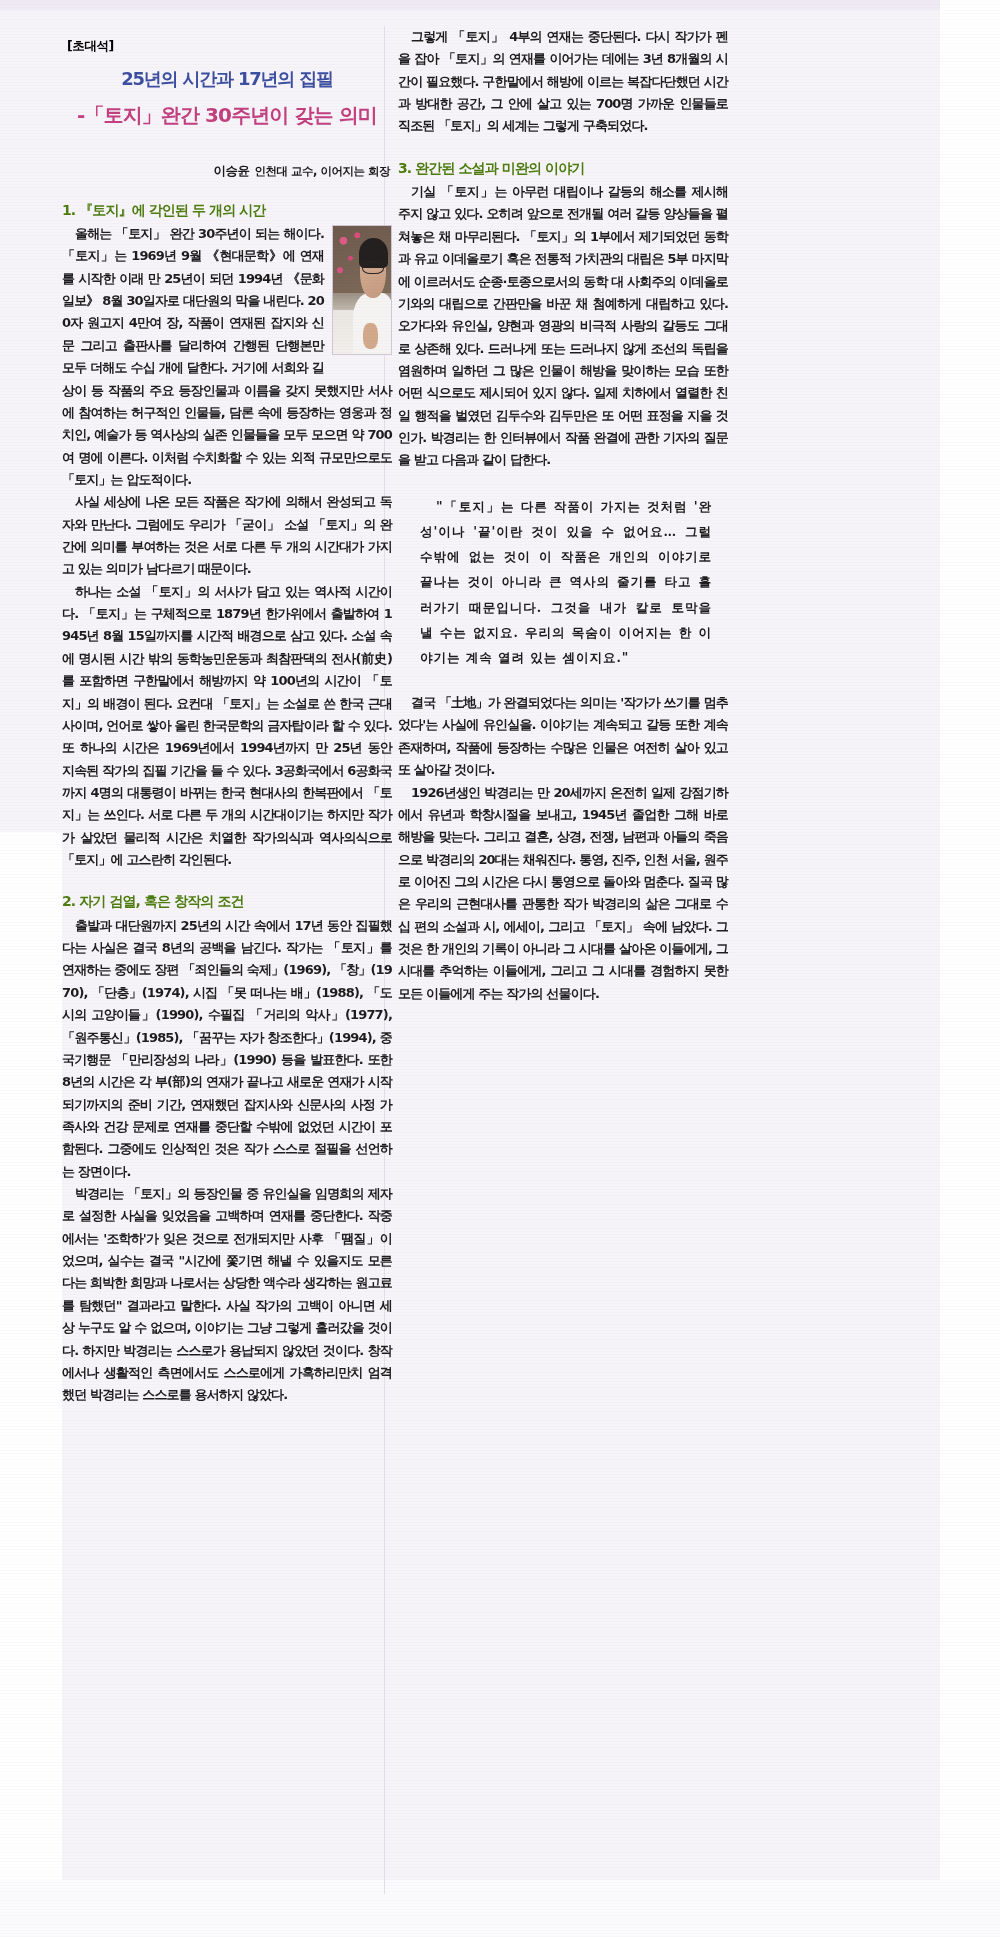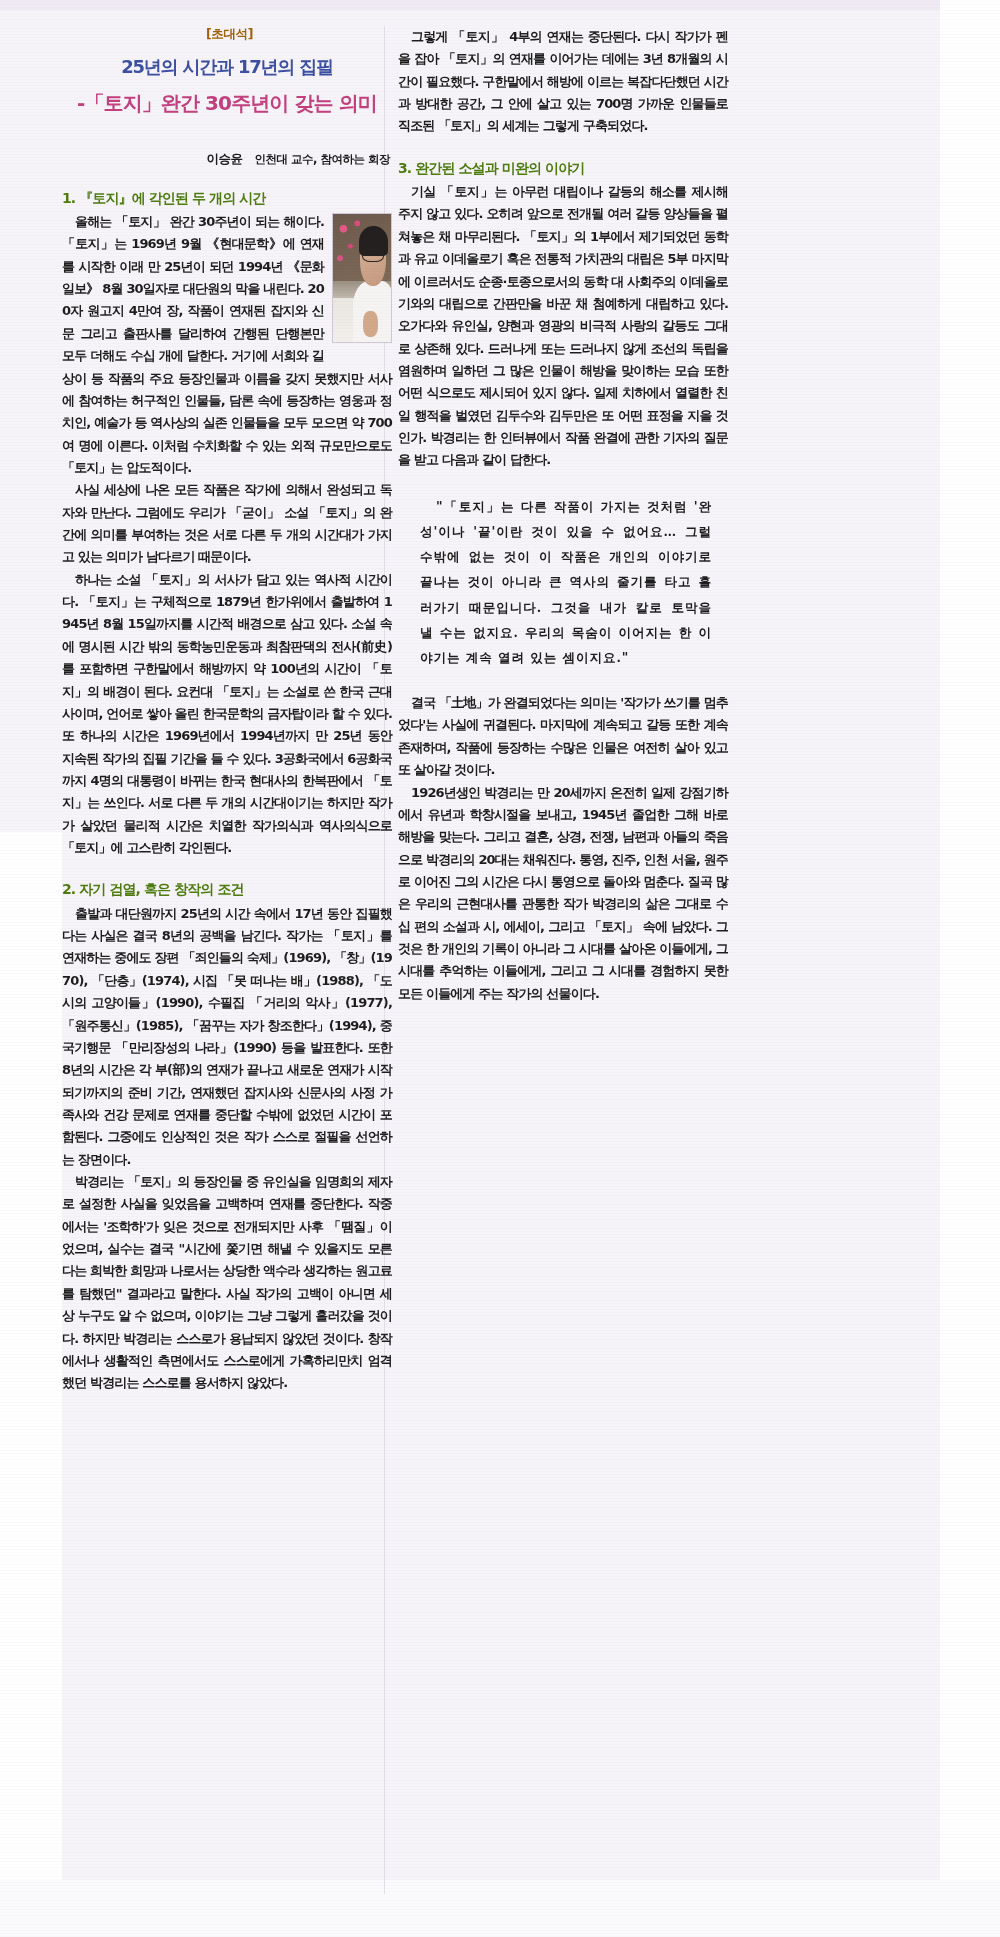--- a/index.html
+++ b/index.html
@@ -57,24 +57,23 @@
     width: 1px;
     height: 1868px;
     background: #e3dfe8;
   }
 
   
   .masthead { padding-top: 26px; }
   .kicker {
     font-size: 12.5px;
     font-weight: 700;
-    color: #a16207;
+    color: #000000;
     letter-spacing: -0.4px;
-    margin: 0 0 14px 5px;
-    text-align: center;
+    margin: 12px 0 14px 5px;
   }
   .headline {
     font-size: 18px;
     font-weight: 800;
     color: #3c4fa0;
     letter-spacing: -1.2px;
     text-align: center;
     margin: 0 0 12px 0;
     line-height: 1.15;
   }
@@ -89,21 +88,21 @@
   .byline {
     text-align: right;
     font-size: 11.5px;
     letter-spacing: -0.5px;
     color: #1b1b1b;
     margin: 0 2px 20px 0;
   }
   .byline .author {
     font-weight: 800;
     font-size: 12.5px;
-    margin-right: 12px;
+    margin-right: 5px;
   }
   .byline .affil { font-weight: 700; }
 
   
   .sec-head {
     font-size: 14px;
     font-weight: 800;
     color: #4d7c0f;
     letter-spacing: -0.9px;
     line-height: 1.45;
@@ -220,21 +219,21 @@
 
     <div class="col-divider"></div>
 
     <div class="col col-left">
 
       <div class="masthead">
         <div class="kicker">[초대석]</div>
         <h1 class="headline">25년의 시간과 17년의 집필</h1>
         <h2 class="subhead">-「토지」완간 30주년이 갖는 의미</h2>
         <div class="byline">
-          <span class="author">이승윤</span><span class="affil">인천대 교수, 참여하는 회장</span>
+          <span class="author">이승윤</span><span class="affil">인천대 교수, 이어지는 회장</span>
         </div>
       </div>
 
       <h3 class="sec-head first">1. 『토지』에 각인된 두 개의 시간</h3>
 
       <p class="body">
         <span class="portrait">
           <span class="ph-wall"></span>
           <span class="ph-desk"></span>
           <span class="ph-body"></span>
@@ -261,20 +260,20 @@
       <div style="height:26px"></div>
 
       <p class="body">그렇게 「토지」 4부의 연재는 중단된다. 다시 작가가 펜을 잡아 「토지」의 연재를 이어가는 데에는 3년 8개월의 시간이 필요했다. 구한말에서 해방에 이르는 복잡다단했던 시간과 방대한 공간, 그 안에 살고 있는 700명 가까운 인물들로 직조된 「토지」의 세계는 그렇게 구축되었다.</p>
 
       <h3 class="sec-head">3. 완간된 소설과 미완의 이야기</h3>
 
       <p class="body">기실 「토지」는 아무런 대립이나 갈등의 해소를 제시해 주지 않고 있다. 오히려 앞으로 전개될 여러 갈등 양상들을 펼쳐놓은 채 마무리된다. 「토지」의 1부에서 제기되었던 동학과 유교 이데올로기 혹은 전통적 가치관의 대립은 5부 마지막에 이르러서도 순종·토종으로서의 동학 대 사회주의 이데올로기와의 대립으로 간판만을 바꾼 채 첨예하게 대립하고 있다. 오가다와 유인실, 양현과 영광의 비극적 사랑의 갈등도 그대로 상존해 있다. 드러나게 또는 드러나지 않게 조선의 독립을 염원하며 일하던 그 많은 인물이 해방을 맞이하는 모습 또한 어떤 식으로도 제시되어 있지 않다. 일제 치하에서 열렬한 친일 행적을 벌였던 김두수와 김두만은 또 어떤 표정을 지을 것인가. 박경리는 한 인터뷰에서 작품 완결에 관한 기자의 질문을 받고 다음과 같이 답한다.</p>
 
       <blockquote class="pullquote">"「토지」는 다른 작품이 가지는 것처럼 '완성'이나 '끝'이란 것이 있을 수 없어요… 그럴 수밖에 없는 것이 이 작품은 개인의 이야기로 끝나는 것이 아니라 큰 역사의 줄기를 타고 흘러가기 때문입니다. 그것을 내가 칼로 토막을 낼 수는 없지요. 우리의 목숨이 이어지는 한 이야기는 계속 열려 있는 셈이지요."</blockquote>
 
-      <p class="body">결국 「土地」가 완결되었다는 의미는 '작가가 쓰기를 멈추었다'는 사실에 귀결된다. 마지막에 계속되고 갈등 또한 계속 존재하며, 작품에 등장하는 수많은 인물은 여전히 살아 있고 또 살아갈 것이다.</p>
+      <p class="body">결국 「土地」가 완결되었다는 의미는 '작가가 쓰기를 멈추었다'는 사실에 유인실을. 이야기는 계속되고 갈등 또한 계속 존재하며, 작품에 등장하는 수많은 인물은 여전히 살아 있고 또 살아갈 것이다.</p>
       <p class="body">1926년생인 박경리는 만 20세까지 온전히 일제 강점기하에서 유년과 학창시절을 보내고, 1945년 졸업한 그해 바로 해방을 맞는다. 그리고 결혼, 상경, 전쟁, 남편과 아들의 죽음으로 박경리의 20대는 채워진다. 통영, 진주, 인천 서울, 원주로 이어진 그의 시간은 다시 통영으로 돌아와 멈춘다. 질곡 많은 우리의 근현대사를 관통한 작가 박경리의 삶은 그대로 수십 편의 소설과 시, 에세이, 그리고 「토지」 속에 남았다. 그것은 한 개인의 기록이 아니라 그 시대를 살아온 이들에게, 그 시대를 추억하는 이들에게, 그리고 그 시대를 경험하지 못한 모든 이들에게 주는 작가의 선물이다.</p>
     </div>
 
   </div>
 
   <div id="grain"></div>
 </div>
 
 </body></html>

